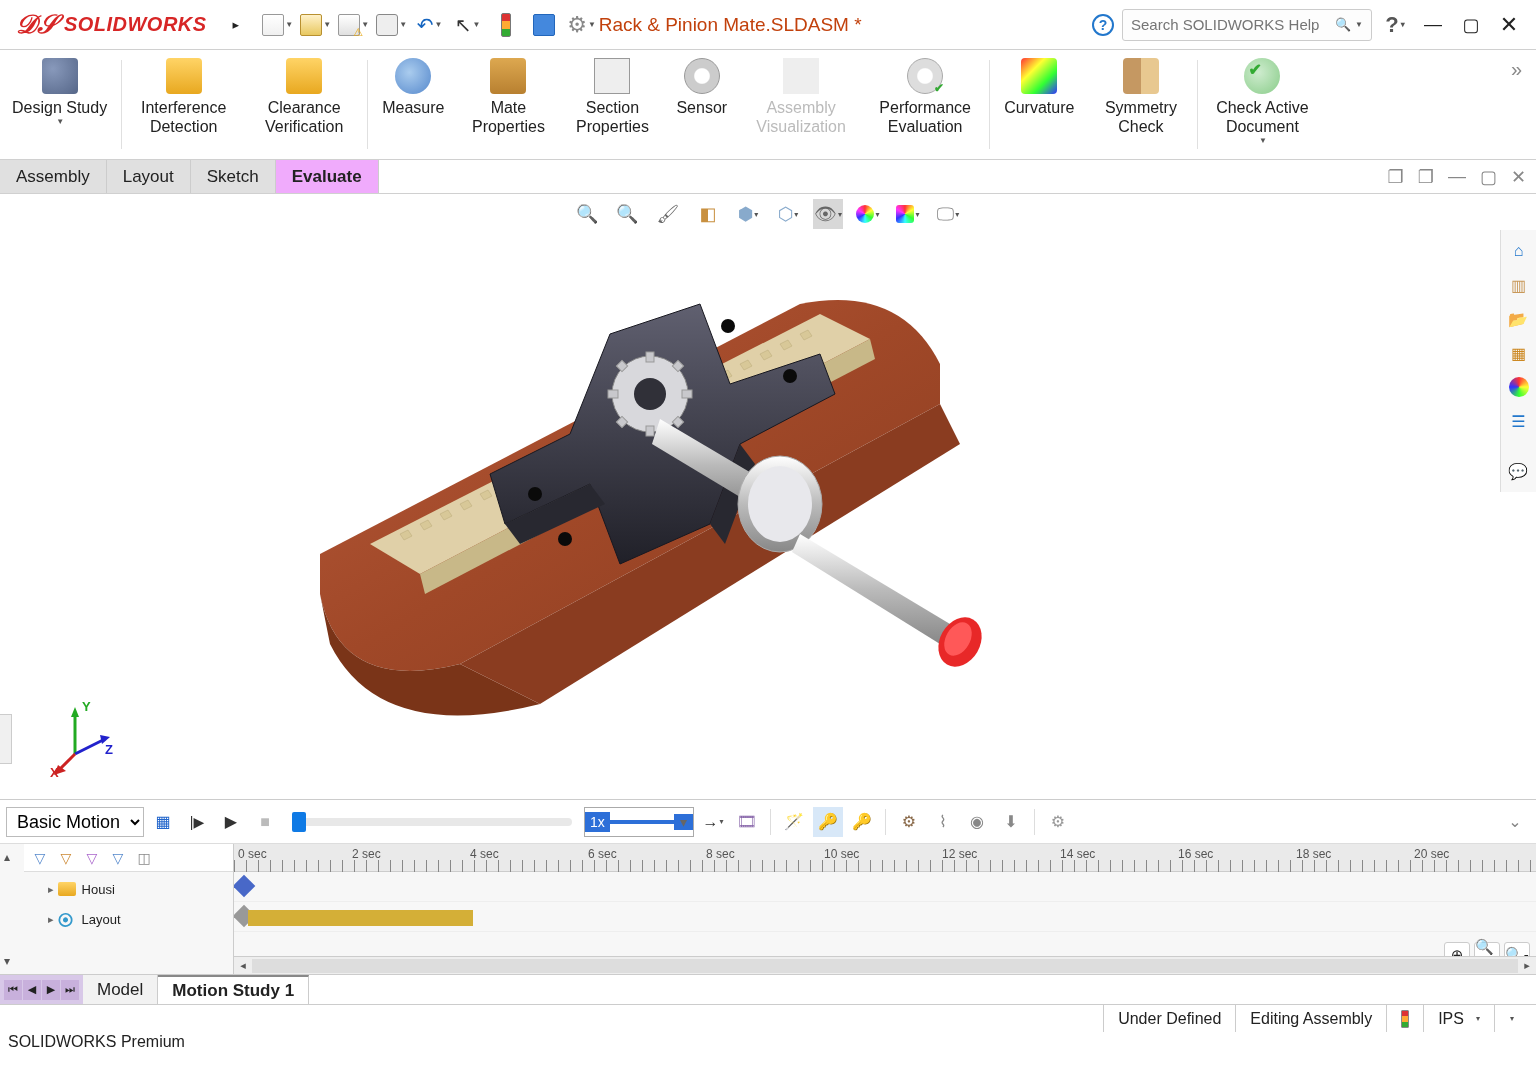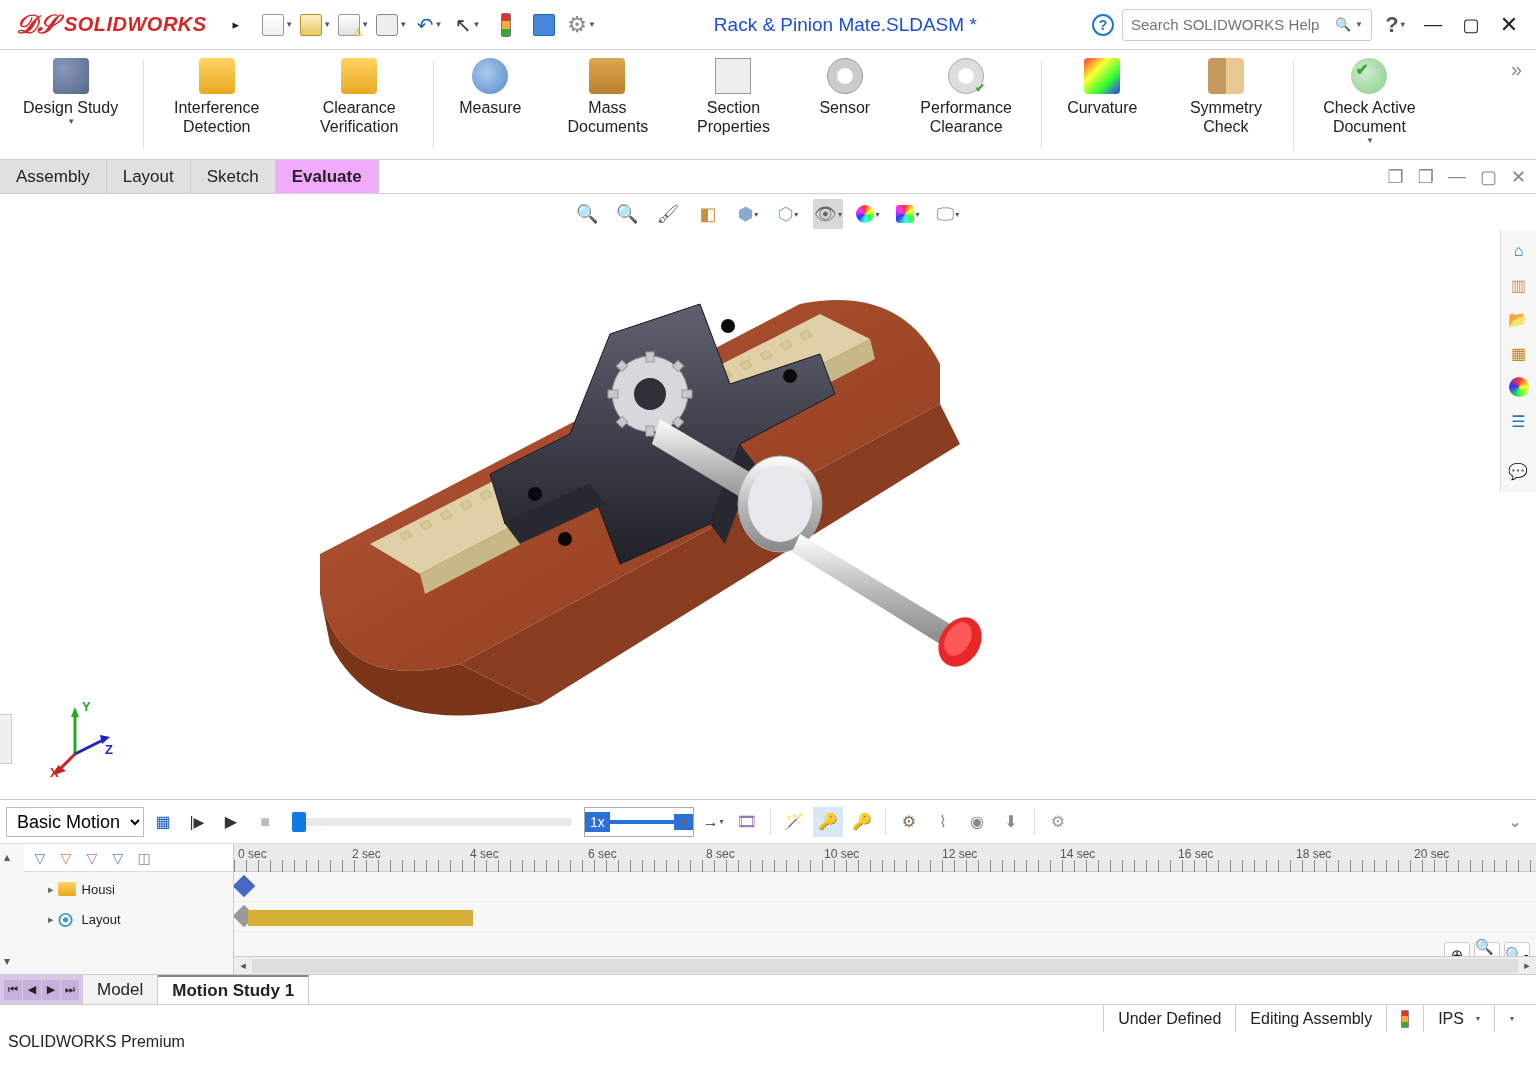--- a/index.html
+++ b/index.html
@@ -5,21 +5,21 @@
 * { box-sizing: border-box; margin: 0; padding: 0; font-family: "Segoe UI", Arial, sans-serif; }
 body { width: 1536px; height: 1092px; background: #fff; overflow: hidden; font-size: 13px; color: #222; }
 
 
 .titlebar { height: 50px; display: flex; align-items: center; border-bottom: 1px solid #d0d0d0; background: #fff; }
 .logo { display: flex; align-items: center; padding: 0 12px 0 16px; font-style: italic; font-weight: bold; color: #d72626; font-size: 20px; letter-spacing: 0.5px; }
 .logo .ds { font-size: 26px; margin-right: 6px; font-style: italic; }
 .qat { display: flex; align-items: center; gap: 4px; padding-left: 8px; }
 .qat-btn { width: 34px; height: 34px; display: flex; align-items: center; justify-content: center; border: none; background: none; cursor: pointer; position: relative; }
 .dd-arrow { font-size: 8px; color: #555; margin-left: 1px; }
-.doc-title { flex: 1; text-align: center; font-size: 19px; color: #1d4ed8; }
+.doc-title { flex: 1; font-size: 19px; color: #c2410c; }
 .title-right { display: flex; align-items: center; gap: 8px; padding-right: 12px; }
 .search-box { width: 250px; height: 32px; border: 1px solid #ccc; border-radius: 3px; padding: 0 8px; display: flex; align-items: center; color: #999; background: #fdfdfd; }
 .search-box input { border: none; outline: none; flex: 1; font-size: 15px; color: #ef4444; background: transparent; }
 .win-btn { width: 30px; height: 30px; display: flex; align-items: center; justify-content: center; font-size: 18px; cursor: pointer; }
 
 
 .ico { width: 22px; height: 22px; display: inline-block; }
 .ico-doc { background: linear-gradient(#fff,#f0f0f0); border: 1px solid #999; border-radius: 2px; }
 .ico-folder { background: linear-gradient(#fff1c8,#e8c860); border: 1px solid #b89030; border-radius: 2px; }
 .ico-save { background: linear-gradient(#fff,#e0e0e0); border: 1px solid #999; border-radius: 2px; position: relative; }
@@ -27,21 +27,21 @@
 .ico-print { background: #eee; border: 1px solid #888; border-radius: 3px; }
 .ico-undo { color: #1565c0; font-size: 20px; }
 .ico-pointer { color: #333; font-size: 20px; }
 .ico-traffic { width: 10px; height: 24px; background: linear-gradient(#d33 33%,#fa3 33% 66%,#3a3 66%); border: 1px solid #777; border-radius: 2px; }
 .ico-rebuild { background: #4488dd; border: 1px solid #2266bb; border-radius: 2px; }
 .ico-gear { color: #888; font-size: 22px; }
 .ico-help { width:22px; height:22px; border:2px solid #2277cc; border-radius:50%; color:#2277cc; font-size:14px; font-weight:bold; display:flex;align-items:center;justify-content:center; }
 
 
 .ribbon { height: 110px; display: flex; border-bottom: 1px solid #d0d0d0; background: #fff; }
-.ribbon-item { display: flex; flex-direction: column; align-items: center; justify-content: flex-start; padding: 8px 23px 4px; text-align: center; font-size: 16px; line-height: 1.2; cursor: pointer; min-width: 70px; }
+.ribbon-item { display: flex; flex-direction: column; align-items: center; justify-content: flex-start; padding: 8px 12px 4px; text-align: center; font-size: 16px; line-height: 1.2; cursor: pointer; min-width: 70px; }
 .ribbon-item.disabled { color: #bbb; }
 .ribbon-ico { width: 36px; height: 36px; margin-bottom: 4px; }
 .ribbon-sep { width: 1px; background: #e0e0e0; margin: 10px 2px; }
 
 
 .ri-design { background: radial-gradient(circle at 30% 30%, #8899bb, #556688); border-radius: 4px; }
 .ri-interf { background: linear-gradient(#ffd466,#e8a820); border-radius: 4px; }
 .ri-clear { background: linear-gradient(#ffd466,#e8a820); border-radius: 4px; position:relative; }
 .ri-hole { background: radial-gradient(circle, #fff 30%, #e8c860 35%); border:1px solid #c8a840; border-radius: 4px; }
 .ri-measure { background: radial-gradient(circle at 40% 40%, #aaccee, #5588cc); border-radius: 50%; }
@@ -209,33 +209,37 @@
       <div class="ribbon-ico ri-clear"></div>
       <span style="max-width:98px;">Clearance Verification</span>
     </div>
   <div class="ribbon-sep"></div>
   <div class="ribbon-item">
       <div class="ribbon-ico ri-measure"></div>
       <span>Measure</span>
     </div>
   <div class="ribbon-item">
       <div class="ribbon-ico ri-mass"></div>
-      <span style="max-width:80px;">Mass Documents</span>
+      <span style="max-width:80px;">Mate Properties</span>
     </div>
   <div class="ribbon-item">
       <div class="ribbon-ico ri-section"></div>
       <span style="max-width:80px;">Section Properties</span>
     </div>
   <div class="ribbon-item">
       <div class="ribbon-ico ri-sensor"></div>
       <span>Sensor</span>
     </div>
+  <div class="ribbon-item disabled">
+      <div class="ribbon-ico ri-asmviz"></div>
+      <span style="max-width:100px;">Assembly Visualization</span>
+    </div>
   <div class="ribbon-item">
       <div class="ribbon-ico ri-perf"></div>
-      <span style="max-width:100px;">Performance Clearance</span>
+      <span style="max-width:100px;">Performance Evaluation</span>
     </div>
   <div class="ribbon-sep"></div>
   <div class="ribbon-item">
       <div class="ribbon-ico ri-curv"></div>
       <span>Curvature</span>
     </div>
   <div class="ribbon-item">
       <div class="ribbon-ico ri-sym"></div>
       <span style="max-width:85px;">Symmetry Check</span>
     </div>

